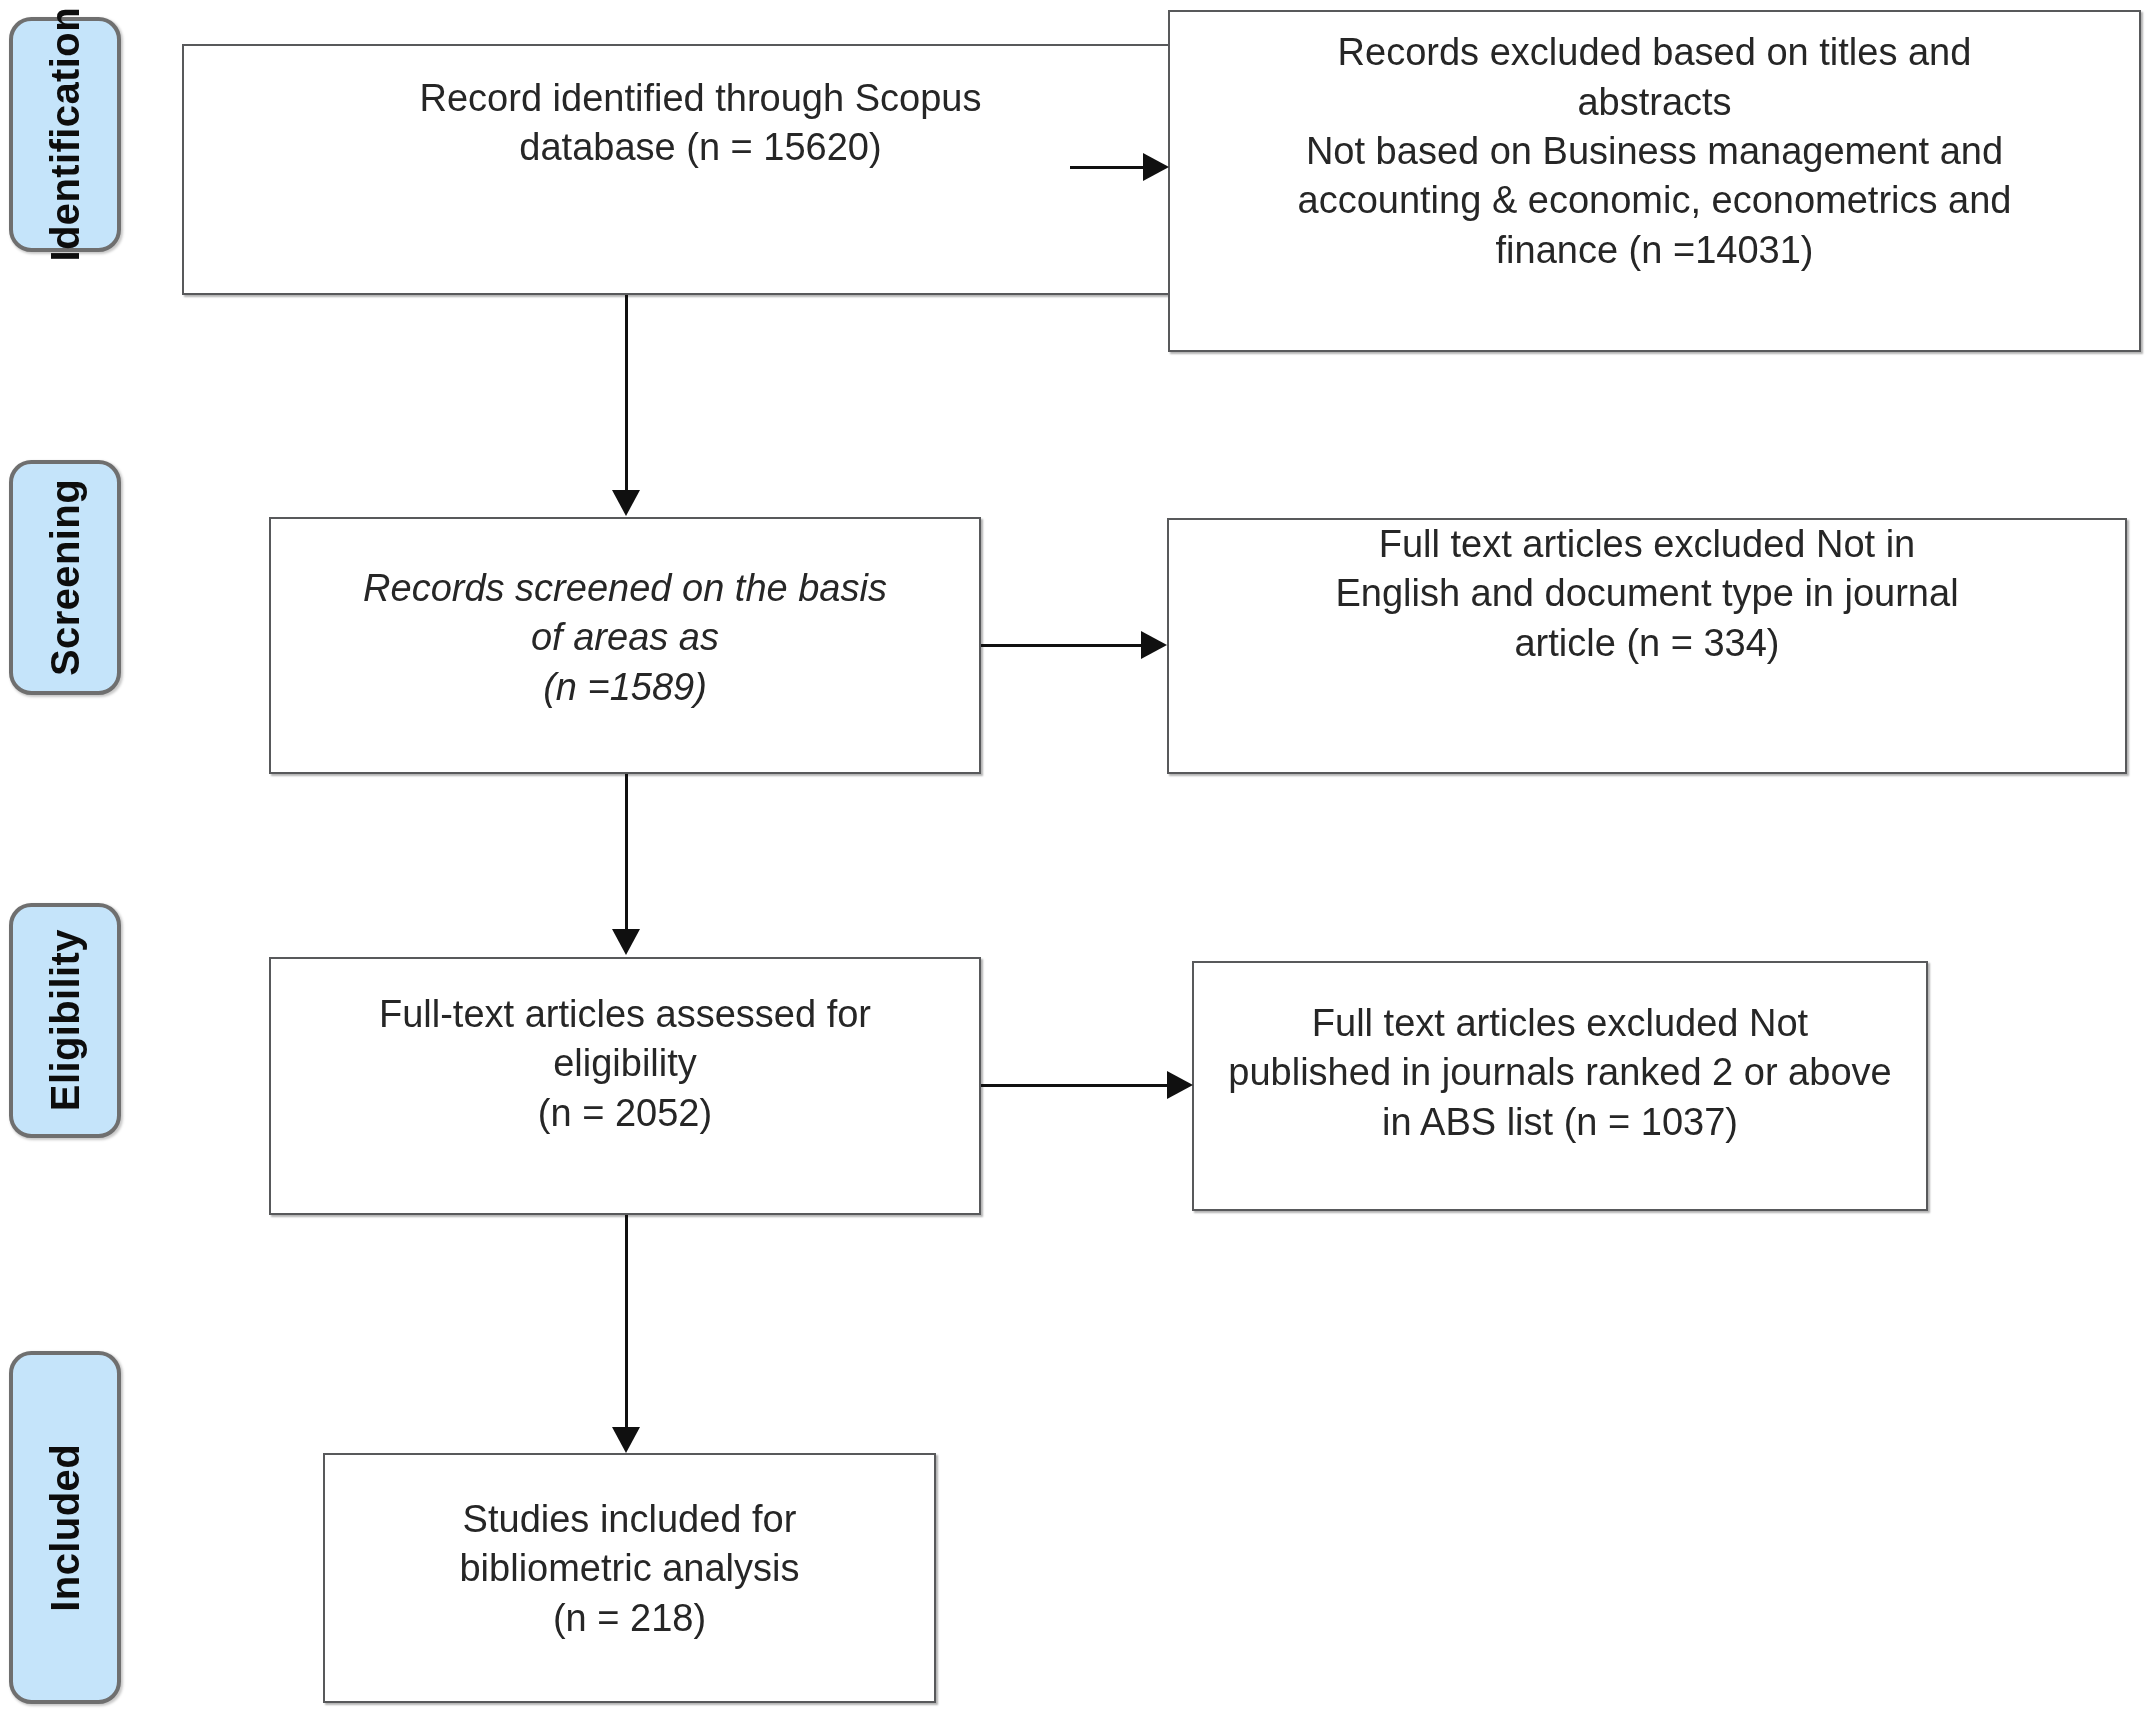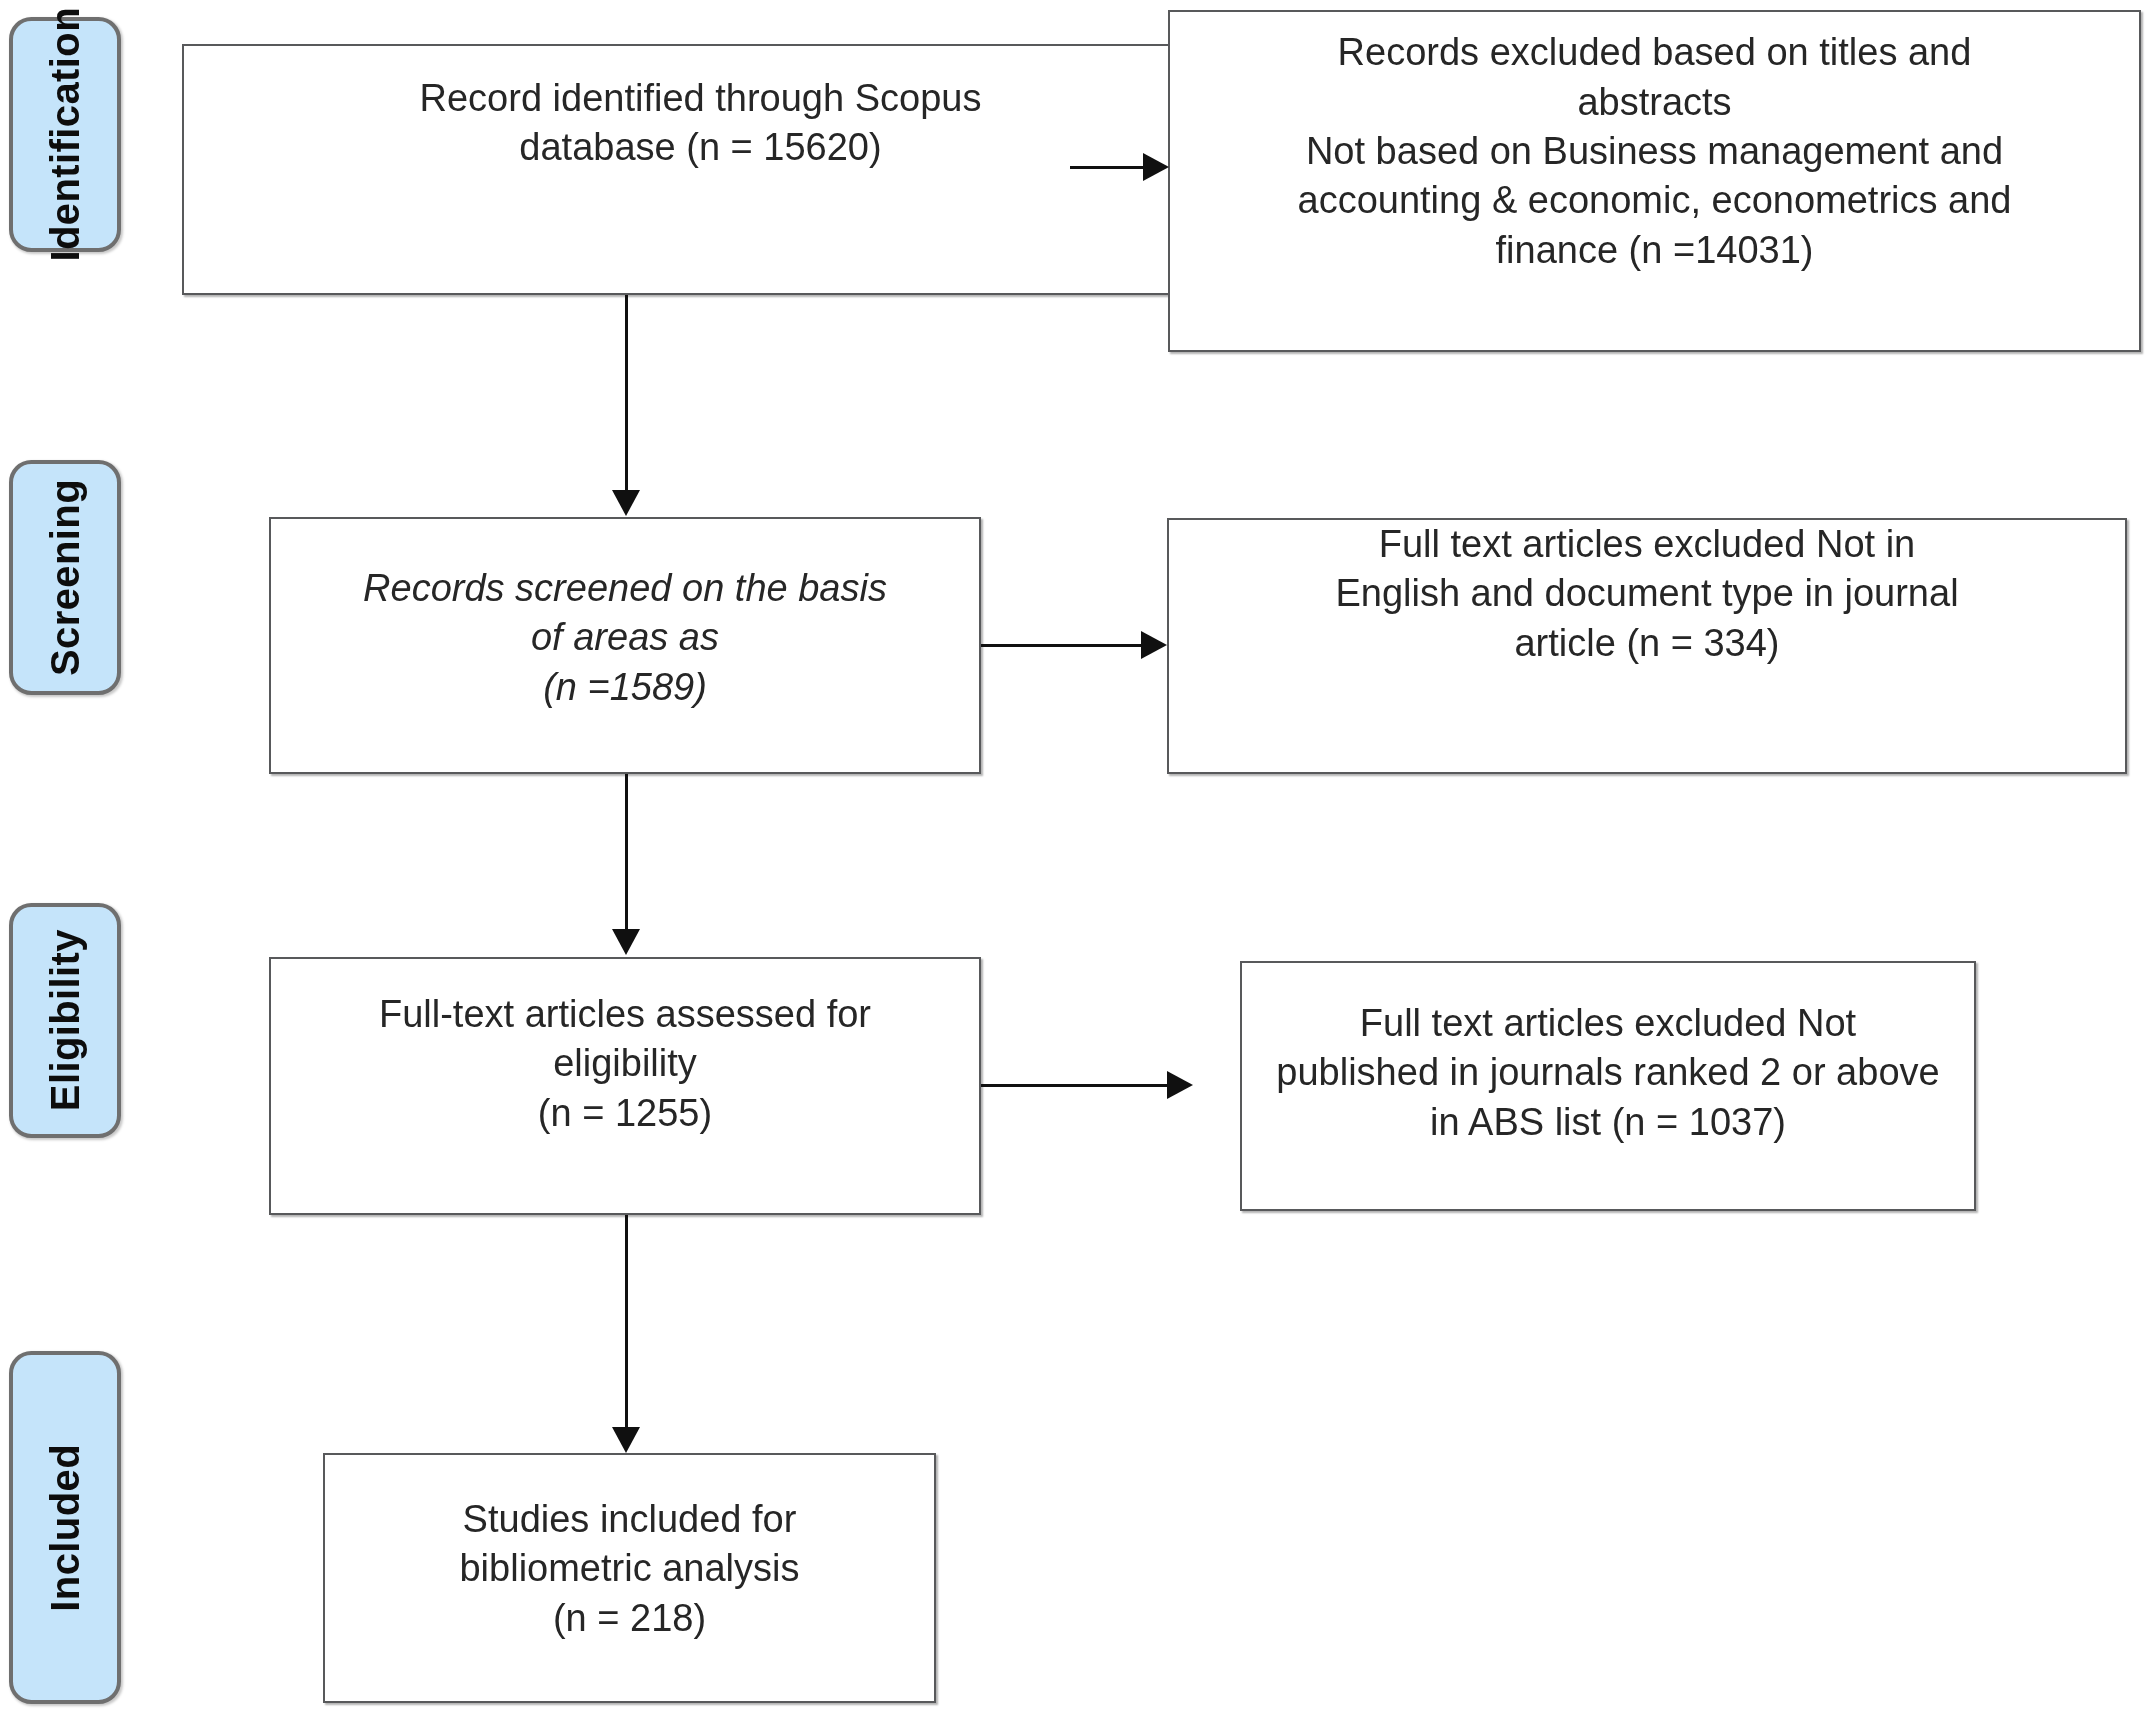--- a/index.html
+++ b/index.html
@@ -145,24 +145,24 @@
 
   <div class="conn-h" style="left:981px; top:644px; width:163px;"></div>
   <div class="arrow-right" style="left:1141px; top:631px;"></div>
 
   <div class="conn-v" style="left:625px; top:774px; width:3.4px; height:157px;"></div>
   <div class="arrow-down" style="left:612px; top:929px;"></div>
 
   <div class="node-box align-top" style="left:269px; top:957px; width:712px; height:258px; padding-top:31px;">
     <div class="node-text">Full-text articles assessed for
 eligibility
-(n = 1255)</div>
+(n = 2052)</div>
   </div>
 
-  <div class="node-box align-top" style="left:1192px; top:961px; width:736px; height:250px; padding-top:36px;margin-left:48px;">
+  <div class="node-box align-top" style="left:1192px; top:961px; width:736px; height:250px; padding-top:36px;">
     <div class="node-text">Full text articles excluded Not
 published in journals ranked 2 or above
 in ABS list (n = 1037)</div>
   </div>
 
   <div class="conn-h" style="left:981px; top:1084px; width:189px;"></div>
   <div class="arrow-right" style="left:1167px; top:1071px;"></div>
 
   <div class="conn-v" style="left:625px; top:1215px; width:3.4px; height:215px;"></div>
   <div class="arrow-down" style="left:612px; top:1427px;"></div>

